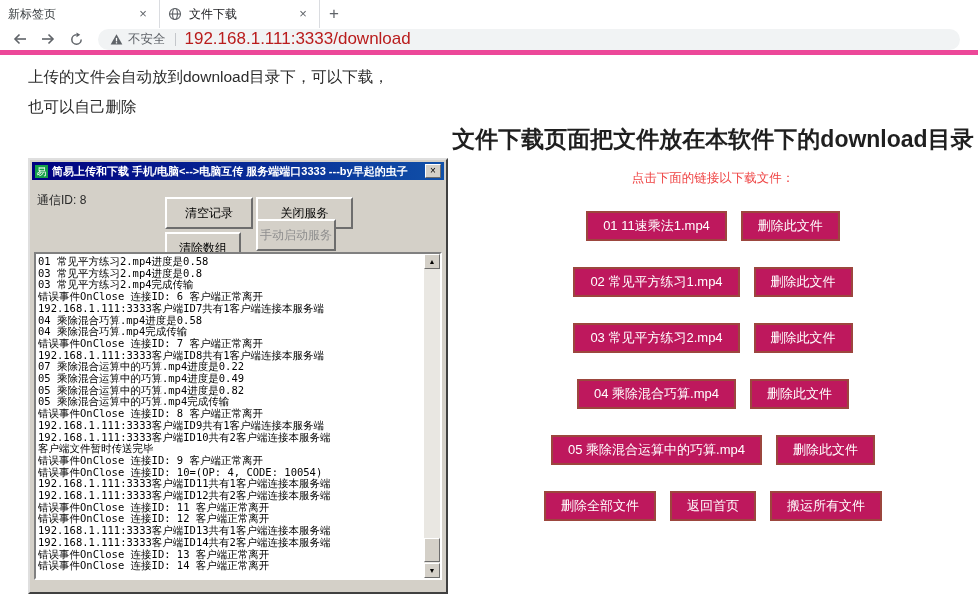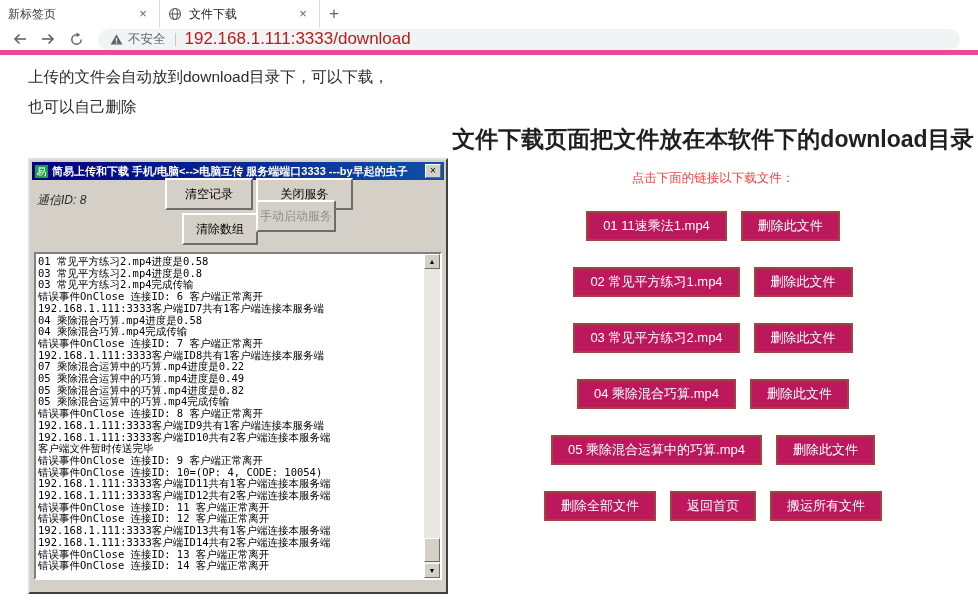--- a/index.html
+++ b/index.html
@@ -49,28 +49,28 @@
   .titlebar { position:absolute; left:2px; top:2px; right:2px; height:18px;
               background:linear-gradient(90deg,#000080,#1050a8); display:flex;
               align-items:center; padding:0 3px; }
   .app-logo { width:13px; height:13px; background:#15a049; color:#fff; font-size:10px;
               line-height:13px; text-align:center; margin-right:4px; flex:none; }
   .app-title { flex:1; color:#fff; font-size:11px; font-weight:bold; white-space:nowrap;
                overflow:hidden; }
   .win-close { width:16px; height:14px; background:#d4d0c8; border:1px solid;
                border-color:#fff #6d6d6d #6d6d6d #fff; font-size:10px; line-height:12px;
                text-align:center; color:#000; flex:none; }
-  .comm-id { position:absolute; left:7px; top:32px; font-size:12px; color:#2a2a2a;font-style:italic; }
+  .comm-id { position:absolute; left:7px; top:32px; font-size:12px; color:#2a2a2a; }
   .wbtn { position:absolute; background:#d4d0c8; border:2px solid;
           border-color:#ffffff #6d6d6d #6d6d6d #ffffff; font-size:12px; color:#000;
-          font-family:Liberation Sans, sans-serif; }
+          font-family:Liberation Sans, sans-serif;margin-top:19px; }
   .wbtn.disabled { color:#8e8e8e; }
   .b-clear-log   { left:135px; top:18px; width:88px; height:32px; }
   .b-close-svc   { left:226px; top:18px; width:97px; height:32px; }
-  .b-clear-arr   { left:152px; top:53px; width:76px; height:32px; }
+  .b-clear-arr   { left:135px; top:53px; width:76px; height:32px; }
   .b-manual      { left:226px; top:40px; width:80px; height:32px; }
   .log-box { position:absolute; left:4px; top:92px; width:408px; height:328px;
              background:#fff; border:2px solid; border-color:#808080 #fff #fff #808080;
              overflow:hidden; }
   .log-lines { position:absolute; left:2px; top:2px; right:18px; bottom:0; overflow:hidden; }
   .log-line { font-family:"DejaVu Sans Mono", monospace; font-size:10.5px;
               line-height:11.7px; white-space:nowrap; color:#000; }
   .vscroll { position:absolute; right:0; top:0; bottom:0; width:16px; background:#e9e7e2; }
   .sbtn { position:absolute; left:0; width:16px; height:15px; background:#d4d0c8;
           border:1px solid; border-color:#fff #6d6d6d #6d6d6d #fff; font-size:7px;

